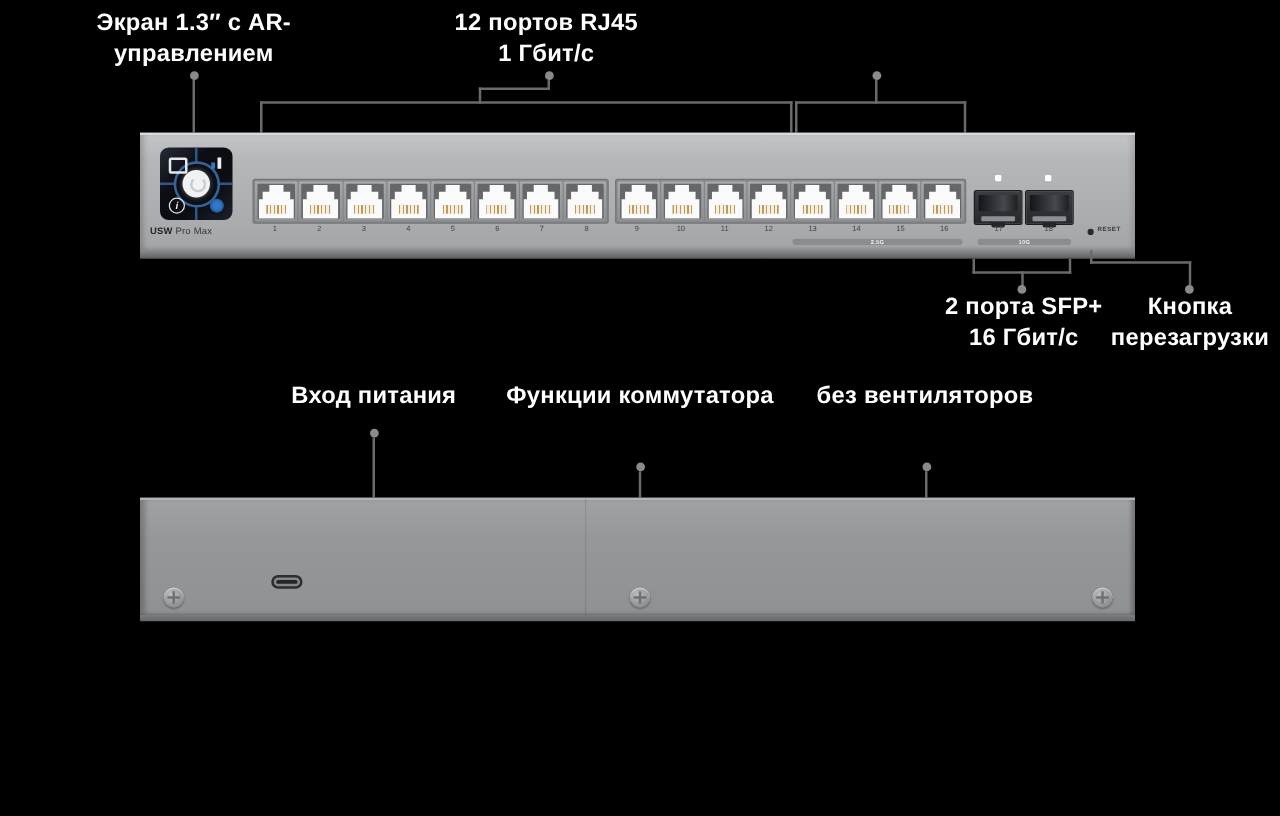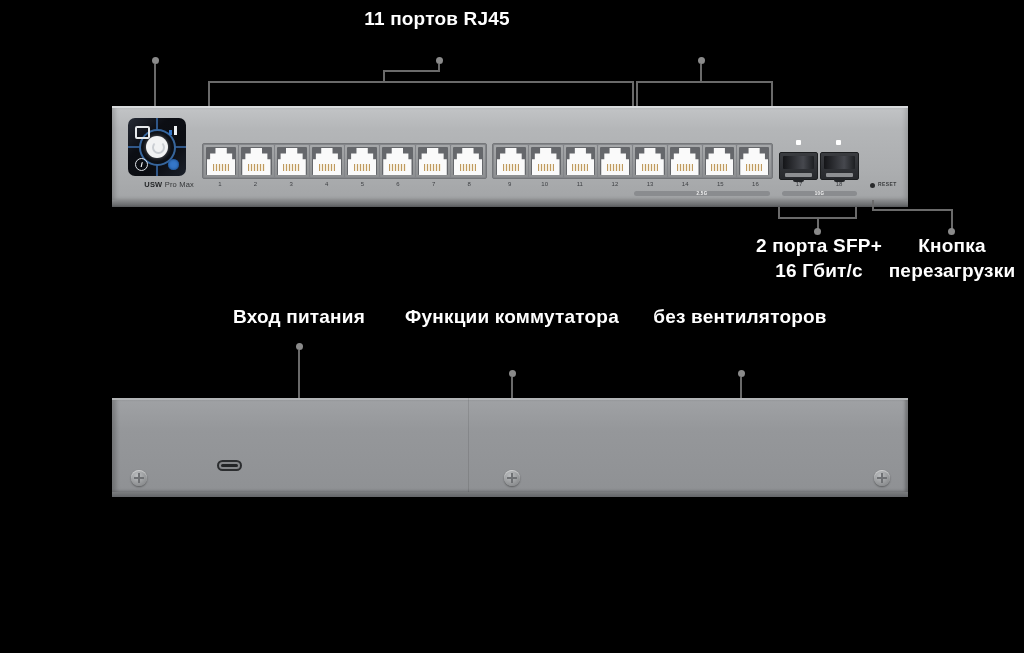--- a/index.html
+++ b/index.html
@@ -36,21 +36,21 @@
       background:#f1f2f3;box-shadow:0 0 4px rgba(255,255,255,.35);}
   .ucirc:after{content:"";position:absolute;left:6px;top:5px;width:9px;height:9px;border-radius:50%;
       border:2px solid #c9cdd2;border-top-color:transparent;}
   .icn-tl{position:absolute;left:7px;top:8px;width:11px;height:9px;border:2px solid #e6e9ec;border-radius:2px;}
   .icn-tr-a{position:absolute;right:9px;top:8px;width:3px;height:9px;background:#eceff2;}
   .icn-tr-b{position:absolute;right:14px;top:12px;width:3px;height:5px;background:#3577c8;}
   .icn-bl{position:absolute;left:7px;top:40px;width:11px;height:11px;border-radius:50%;border:1.5px solid #dfe3e8;
       color:#eef1f4;font-size:8px;font-style:italic;font-weight:700;line-height:11px;text-align:center;}
   .icn-br{position:absolute;right:7px;top:41px;width:11px;height:11px;border-radius:50%;background:#3577c8;
       box-shadow:inset 0 0 3px #123d74;}
-  .model{position:absolute;left:8px;top:74px;width:74px;text-align:right;font-size:7.5px;
+  .model{position:absolute;left:8px;top:74px;width:74px;text-align:left;font-size:7.5px;
       color:#333537;letter-spacing:.2px;}
   .model b{font-weight:700;color:#232527;}
 
   
   .pblock{position:absolute;top:37px;height:36px;display:flex;gap:1px;padding:1px;box-sizing:border-box;
       background:#84868a;border:1px solid #75777a;border-radius:2px;}
   .port{flex:1;position:relative;border-radius:1px;
       background:linear-gradient(180deg,#a6a8aa,#8e9092);}
   .recess{position:absolute;left:2px;right:2px;top:2px;bottom:2px;background:#65676b;border-radius:1px;}
   .jack{position:absolute;left:3px;right:3px;top:3px;bottom:2px;background:var(--jack-white,#fafafa);
@@ -83,25 +83,30 @@
       box-shadow:inset 0 1px 1px rgba(255,255,255,.5), 0 1px 2px rgba(0,0,0,.4);}
   .screw:before,.screw:after{content:"";position:absolute;background:#6f7174;}
   .screw:before{left:7px;top:3px;width:2px;height:10px;}
   .screw:after{top:7px;left:3px;height:2px;width:10px;}
 </style>
 </head>
 <body>
 
 <div class="stage">
 
+  <div class="ann" style="left:25px;top:6px;width:260px;">
+    <div>Экран 1.3″ с AR-</div>
+    <div>управлением</div>
+  </div>
   <div class="dot" style="left:152px;top:57px;"></div>
   <div class="ln" style="left:154px;top:64px;width:2px;height:42px;"></div>
 
   <div class="ann" style="left:317px;top:6px;width:240px;">
-    <div>11 портов RJ45</div>
+    <div>12 портов RJ45</div>
+    <div>1 Гбит/с</div>
   </div>
   <div class="dot" style="left:436px;top:57px;"></div>
   <div class="ln" style="left:438px;top:64px;width:2px;height:8px;"></div>
   <div class="ln" style="left:383px;top:70px;width:57px;height:2px;"></div>
   <div class="ln" style="left:383px;top:70px;width:2px;height:13px;"></div>
   <div class="ln" style="left:208px;top:81px;width:426px;height:2px;"></div>
   <div class="ln" style="left:208px;top:81px;width:2px;height:25px;"></div>
   <div class="ln" style="left:632px;top:81px;width:2px;height:25px;"></div>
 
   <div class="ann" style="left:580px;top:6px;width:240px;">

